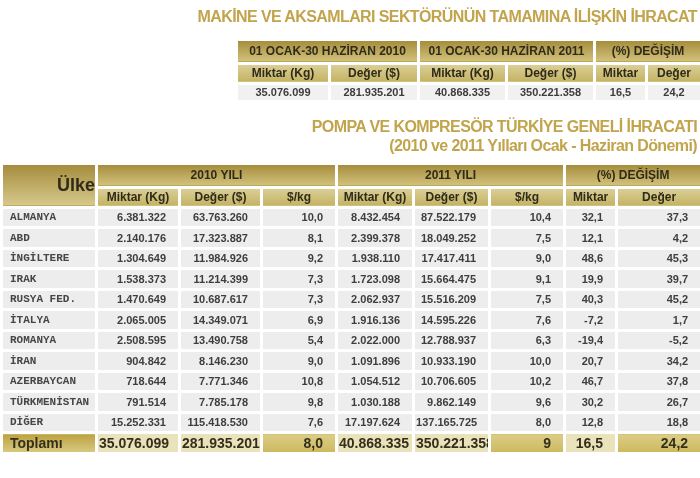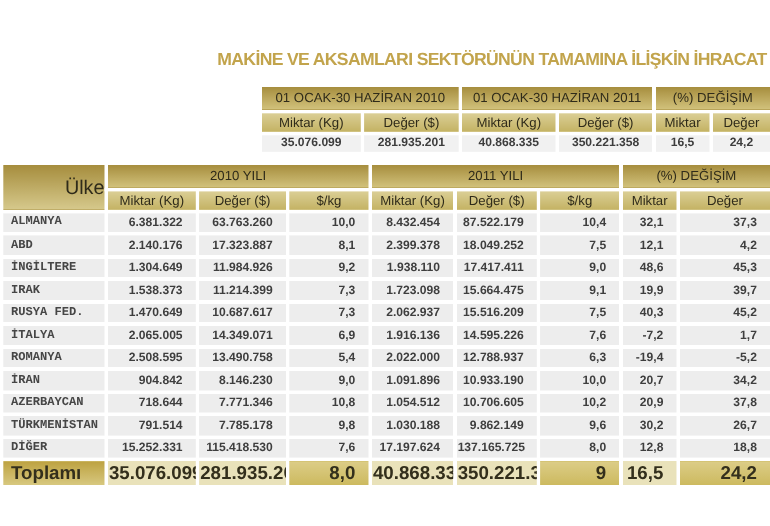--- a/index.html
+++ b/index.html
@@ -10,50 +10,49 @@
   }
   .title{
     text-align:right;
     font-weight:bold;
     color:#c2a44c;
     font-size:16px;
     line-height:19.5px;
     letter-spacing:-0.6px;
     padding-right:3px;
     white-space:nowrap;
-    margin-top:38px;
   }
   .t1{padding-top:7px;}
   .t2{margin-top:14px;}
 
   table{border-collapse:collapse;table-layout:fixed;}
   th,td{border:3px solid #ffffff;overflow:hidden;white-space:nowrap;box-sizing:border-box;}
 
-  th{font-size:12px;color:#2f2b1a;font-weight:normal;text-align:center;padding:0;}
+  th{font-size:12px;color:#2f2b1a;font-weight:bold;text-align:center;padding:0;}
   .gh{height:24px;background:linear-gradient(#a58c3c,#d2c27c);}
   .sh{height:20px;background:linear-gradient(#dbcf97,#c4b364);}
   .ulke{background:linear-gradient(#a58c3c,#d6c98c);text-align:right;padding-left:8px;font-size:18px;}
 
   
   .t-summary{margin-left:235px;width:465px;margin-top:11px;}
   .t-summary td{
     height:18px;background:#f1f1f1;font-size:11px;font-weight:bold;
     color:#3d3d3d;text-align:center;
   }
 
   
   .t-country{width:700px;margin-top:6px;}
   .t-country td{
     height:20.5px;font-size:11px;font-weight:bold;color:#3e3e3e;
     background:#ededed;
   }
   .t-country td.num{text-align:right;padding-right:12px;}
   .t-country td.country{text-align:left;padding-left:7px;color:#464646;font-family:Liberation Mono, monospace;}
 
-  .total td{color:#332f1c;font-size:17px;}
+  .total td{color:#332f1c;font-size:14px;}
   .total .tlabel{background:linear-gradient(#bda241,#d8c981);text-align:left;padding-left:7px;}
   .total .cream{background:#e9e2ba;}
   .total .goldc{background:linear-gradient(#dccd87,#ccb95e);}
 </style>
 </head>
 <body>
 
 <main>
 
   <header class="title t1">
@@ -89,20 +88,24 @@
         <td>35.076.099</td>
         <td>281.935.201</td>
         <td>40.868.335</td>
         <td>350.221.358</td>
         <td>16,5</td>
         <td>24,2</td>
       </tr>
     </tbody>
   </table>
 
+  <header class="title t2">
+    <div>POMPA VE KOMPRESÖR TÜRKİYE GENELİ İHRACATI</div>
+    <div>(2010 ve 2011 Yılları Ocak - Haziran Dönemi)</div>
+  </header>
 
   <table class="t-country">
     <colgroup>
       <col style="width:95px">
       <col style="width:83px">
         <col style="width:82px">
         <col style="width:75px">
       <col style="width:77px">
         <col style="width:76px">
         <col style="width:75px">
@@ -217,21 +220,21 @@
           <td class="num">34,2</td>
         </tr>
         <tr>
           <td class="country">AZERBAYCAN</td>
           <td class="num">718.644</td>
           <td class="num">7.771.346</td>
           <td class="num">10,8</td>
           <td class="num">1.054.512</td>
           <td class="num">10.706.605</td>
           <td class="num">10,2</td>
-          <td class="num">20,9</td>
+          <td class="num">46,7</td>
           <td class="num">37,8</td>
         </tr>
         <tr>
           <td class="country">TÜRKMENİSTAN</td>
           <td class="num">791.514</td>
           <td class="num">7.785.178</td>
           <td class="num">9,8</td>
           <td class="num">1.030.188</td>
           <td class="num">9.862.149</td>
           <td class="num">9,6</td>

